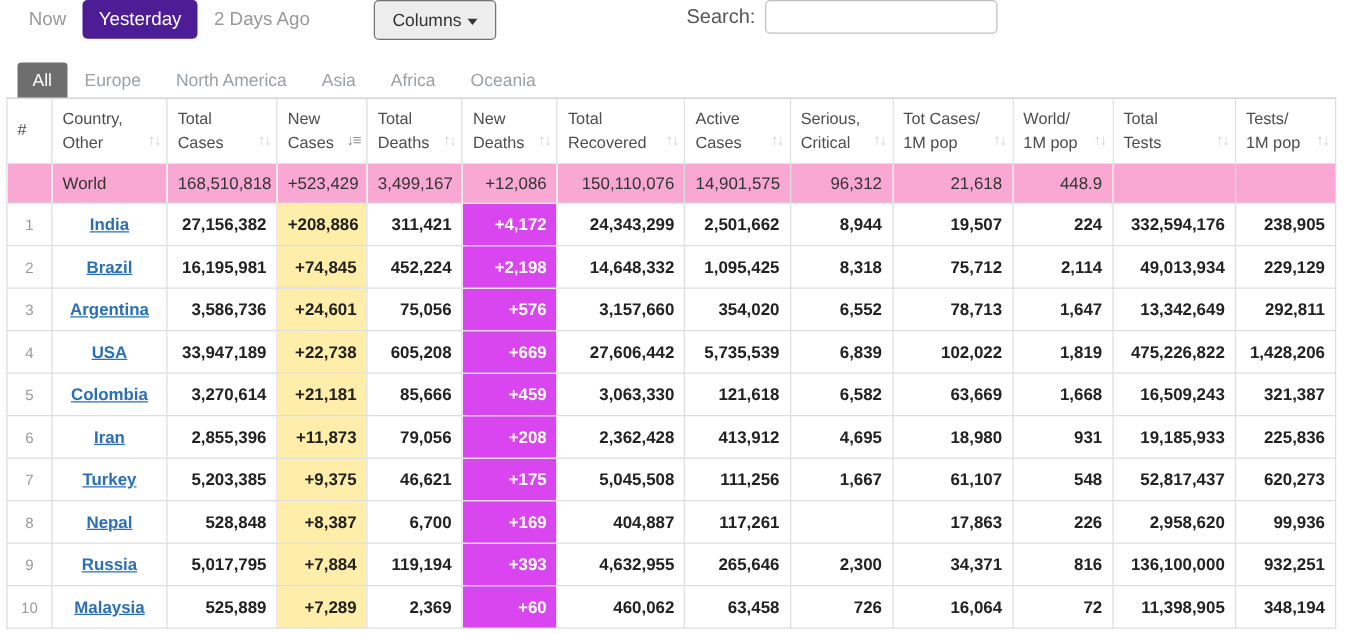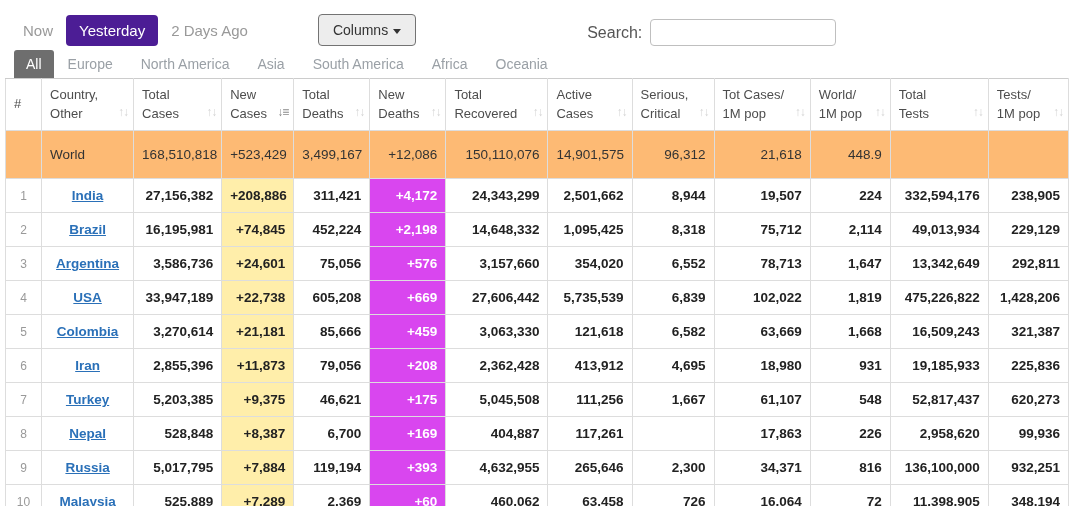--- a/index.html
+++ b/index.html
@@ -1,20 +1,20 @@
 <!DOCTYPE html>
 <html><head>
 <meta charset="utf-8">
 <style>
   * { box-sizing: border-box; margin: 0; padding: 0; }
   html,body { width:1076px; background:#fff; font-family:"Liberation Sans", sans-serif; }
   body { height:506px; overflow:hidden; }
 
   
-  .toolbar { display:flex; align-items:flex-end; height:46px; padding:0 10px;gap:19px; }
+  .toolbar { display:flex; align-items:flex-start; height:46px; padding:0 10px; }
   .time-tab { font-size:15px; color:#999; padding:7px 13px; cursor:pointer; border-radius:4px; white-space:nowrap; }
   .time-tab.active { background:#4c1d95; color:#fff; }
   .columns-btn { margin-left:38px; background:#ededed; color:#333; font-size:14px; padding:7px 14px;
                  border:1px solid #737373; border-radius:4px; cursor:pointer; white-space:nowrap; }
   .caret { display:inline-block; margin-left:5px; width:0; height:0; border-left:4px solid transparent;
            border-right:4px solid transparent; border-top:5px solid #333; vertical-align:middle; }
   .search-wrap { margin-left:152px; display:flex; align-items:center; }
   .search-label { font-size:16px; color:#555; margin-right:8px; }
   .search-input { width:186px; height:27px; border:1px solid #bfbfbf; border-radius:4px; padding:0 8px;
                   font-size:13px; outline:none; }
@@ -31,21 +31,21 @@
              font-weight:400; color:#4d4d4d; position:relative; cursor:pointer; background:#fff;
              border-top:1px solid #ccc; line-height:1.45; }
   .sort-icon { position:absolute; right:5px; bottom:9px; font-size:12px; color:#d4d4d4; letter-spacing:-1px; }
   .sort-icon.active { color:#8a8a8a; }
   tbody td { height:34px; padding:4px 8px; font-size:13.5px; font-weight:bold; color:#222; text-align:right; }
   td.rank { text-align:center; color:#999; font-weight:400; font-size:12px; }
   td.country { text-align:center; }
   a.country-link { color:#2a70b8; font-weight:bold; font-size:13.5px; text-decoration:underline; cursor:pointer; }
   td.new-cases { background:#FFEEAA; }
   td.new-deaths { background:#d946ef; color:#fff; }
-  tr.world-row td { background:#fdba74; font-weight:400; color:#333; height:48px; }
+  tr.world-row td { background:#f9a8d4; font-weight:400; color:#333; height:32px; }
   tr.world-row td.world-name { text-align:left; }
 </style>
 </head>
 <body>
 
 <div class="toolbar">
   <div id="time-tabs" style="display: flex;">
       <div class="time-tab">Now</div>
       <div class="time-tab active">Yesterday</div>
       <div class="time-tab">2 Days Ago</div>
@@ -55,21 +55,20 @@
     <span class="search-label">Search:</span>
     <input class="search-input" type="text" value="" style="">
   </div>
 </div>
 
 <div class="region-tabs" id="region-tabs">
     <div class="region-tab active">All</div>
     <div class="region-tab">Europe</div>
     <div class="region-tab">North America</div>
     <div class="region-tab">Asia</div>
-    <div class="region-tab">South America</div>
     <div class="region-tab">Africa</div>
     <div class="region-tab">Oceania</div>
   </div>
 
 <table>
   <colgroup id="cols">
       <col style="width: 36px;">
       <col style="width: 92px;">
       <col style="width: 88px;">
       <col style="width: 72px;">

